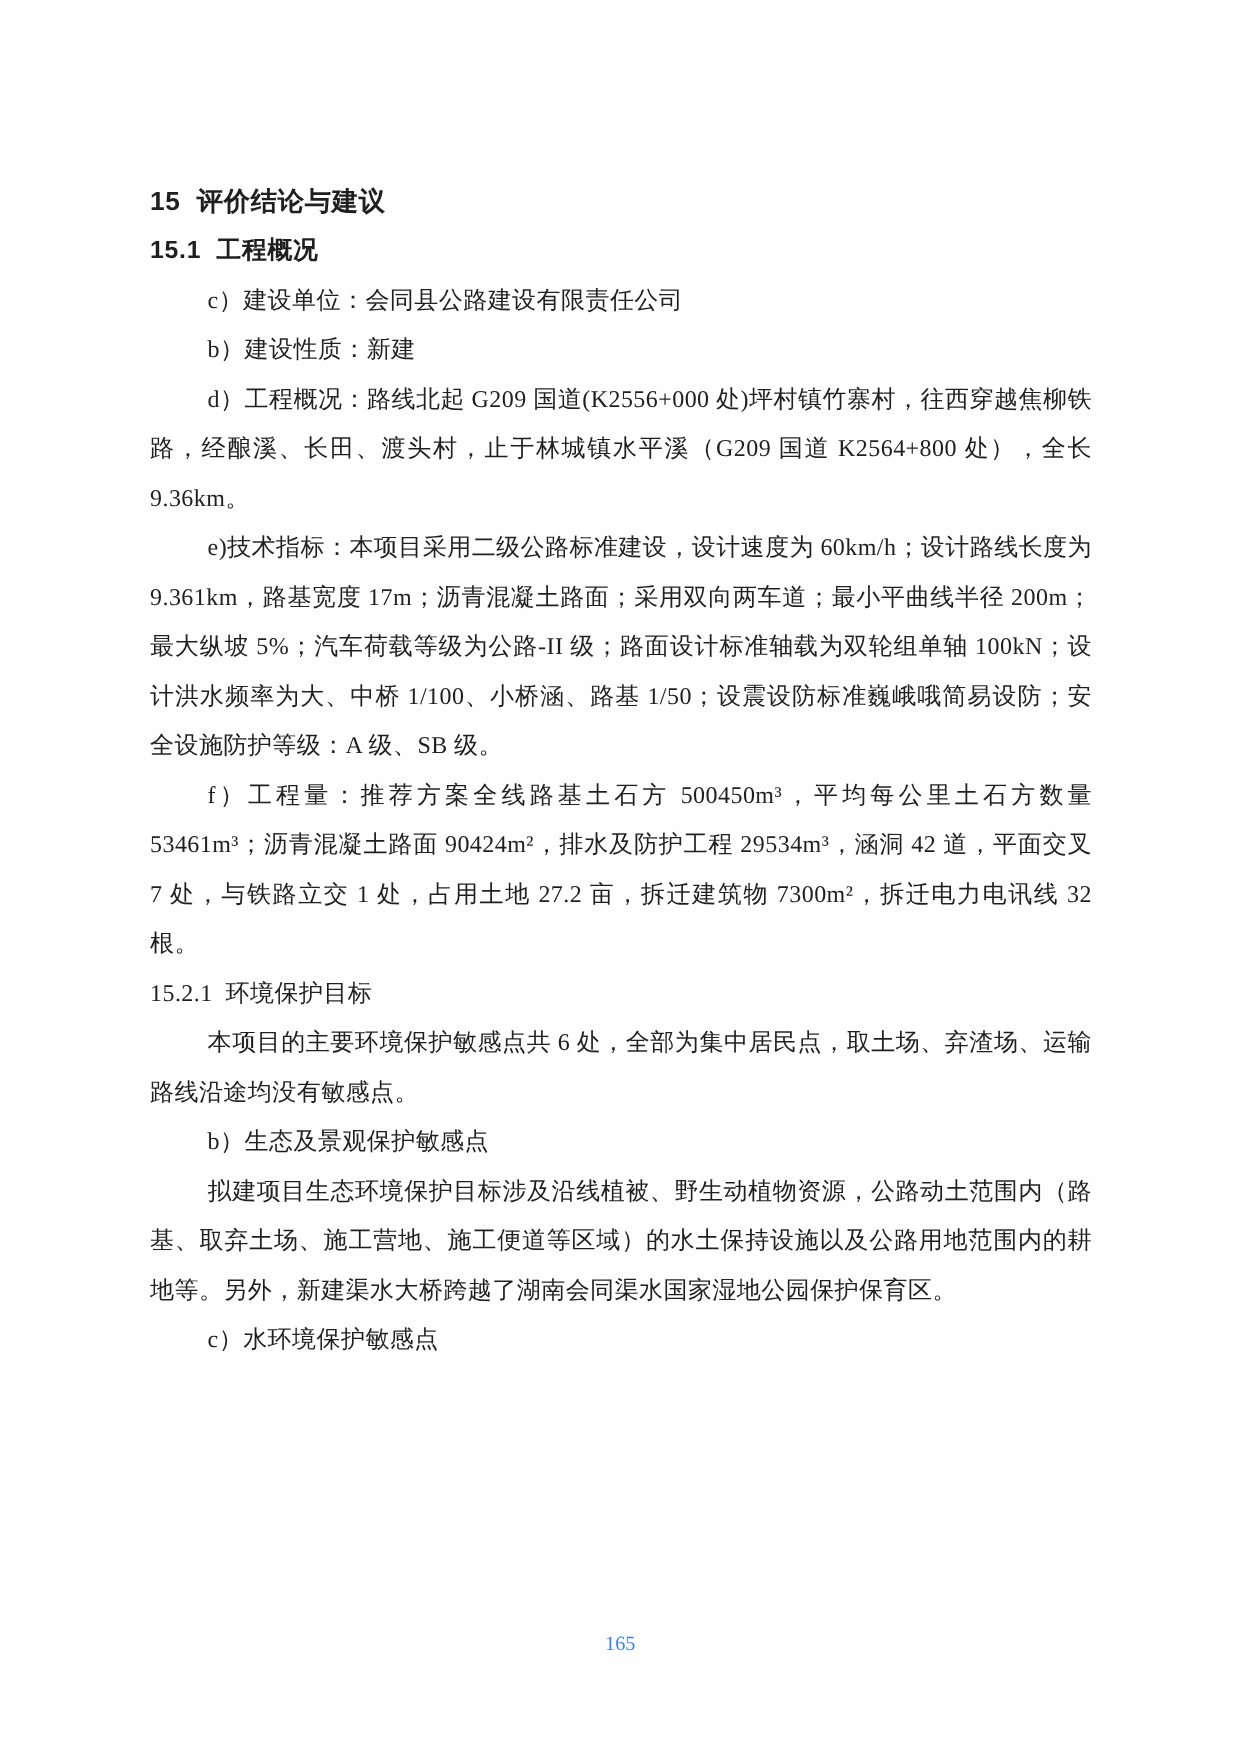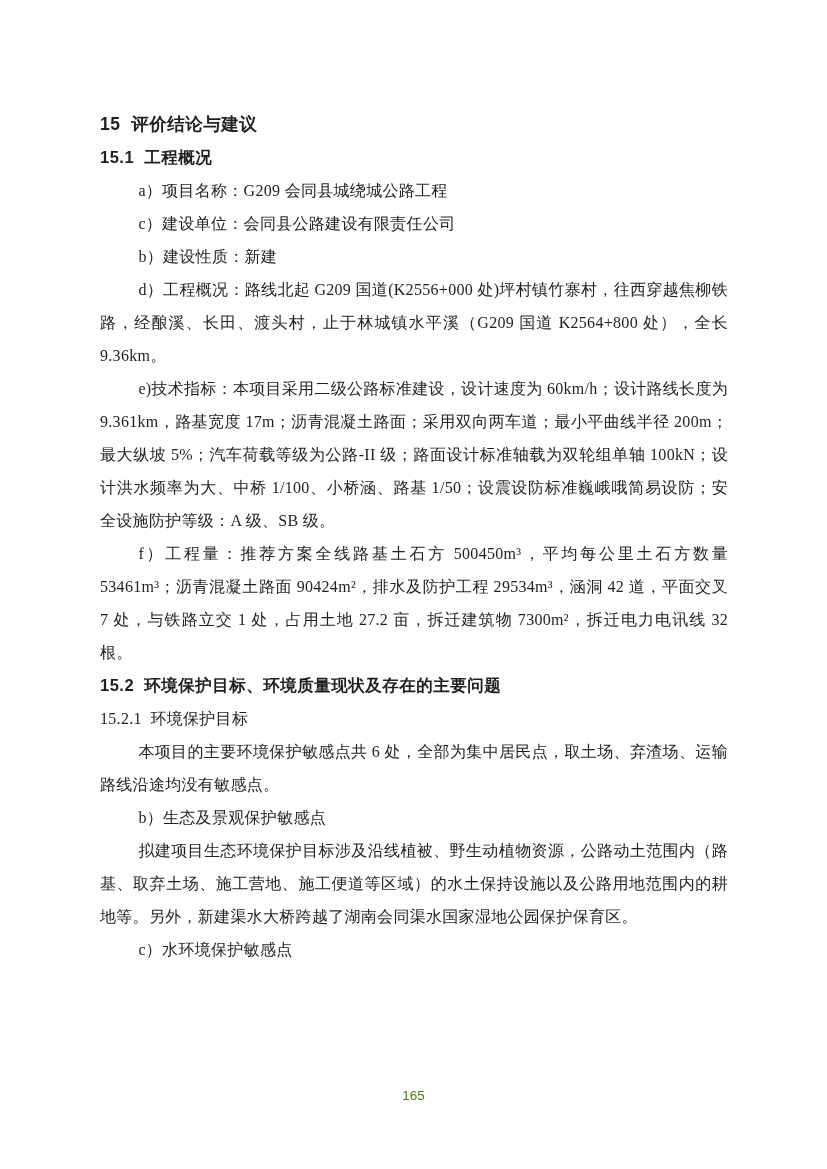--- a/index.html
+++ b/index.html
@@ -12,21 +12,21 @@
     width: 827px;
     height: 1169px;
     background: #fefefe;
     overflow: hidden;
     font-family: "Liberation Serif", "DejaVu Serif", serif;
     color: #1f1f1f;
   }
   .content {
     position: absolute;
     left: 100px;
-    top: 108px;
+    top: 118px;
     width: 628px;
   }
   .content p {
     margin: 0;
     font-size: 16px;
     line-height: 33px;
     text-align: justify;
     letter-spacing: 0.3px;
   }
   .h1 {
@@ -56,38 +56,36 @@
   .para {
     text-indent: 2.4em;
   }
   .page-number {
     position: absolute;
     left: 0;
     right: 0;
     top: 1088px;
     text-align: center;
     font-size: 13.5px;
-    color: #4d7c0f;
-    font-family: Liberation Sans, sans-serif;
+    color: #3b82f6;
+    font-family: Liberation Serif, serif;
   }
 </style>
 </head>
 <body>
 
 <div class="page">
   <div class="content">
     <p class="h1">15  评价结论与建议</p>
     <p class="h2">15.1  工程概况</p>
-    <p class="item">a）项目名称：G209 会同县城绕城公路工程</p>
     <p class="item">c）建设单位：会同县公路建设有限责任公司</p>
     <p class="item">b）建设性质：新建</p>
     <p class="para">d）工程概况：路线北起 G209 国道(K2556+000 处)坪村镇竹寨村，往西穿越焦柳铁路，经酿溪、长田、渡头村，止于林城镇水平溪（G209 国道 K2564+800 处），全长 9.36km。</p>
     <p class="para">e)技术指标：本项目采用二级公路标准建设，设计速度为 60km/h；设计路线长度为 9.361km，路基宽度 17m；沥青混凝土路面；采用双向两车道；最小平曲线半径 200m；最大纵坡 5%；汽车荷载等级为公路-II 级；路面设计标准轴载为双轮组单轴 100kN；设计洪水频率为大、中桥 1/100、小桥涵、路基 1/50；设震设防标准巍峨哦简易设防；安全设施防护等级：A 级、SB 级。</p>
     <p class="para">f）工程量：推荐方案全线路基土石方 500450m³，平均每公里土石方数量 53461m³；沥青混凝土路面 90424m²，排水及防护工程 29534m³，涵洞 42 道，平面交叉 7 处，与铁路立交 1 处，占用土地 27.2 亩，拆迁建筑物 7300m²，拆迁电力电讯线 32 根。</p>
-    <p class="h2">15.2  环境保护目标、环境质量现状及存在的主要问题</p>
     <p class="h3">15.2.1  环境保护目标</p>
     <p class="para">本项目的主要环境保护敏感点共 6 处，全部为集中居民点，取土场、弃渣场、运输路线沿途均没有敏感点。</p>
     <p class="item">b）生态及景观保护敏感点</p>
     <p class="para">拟建项目生态环境保护目标涉及沿线植被、野生动植物资源，公路动土范围内（路基、取弃土场、施工营地、施工便道等区域）的水土保持设施以及公路用地范围内的耕地等。另外，新建渠水大桥跨越了湖南会同渠水国家湿地公园保护保育区。</p>
     <p class="item">c）水环境保护敏感点</p>
   </div>
   <div class="page-number">165</div>
 </div>
 
 </body></html>

